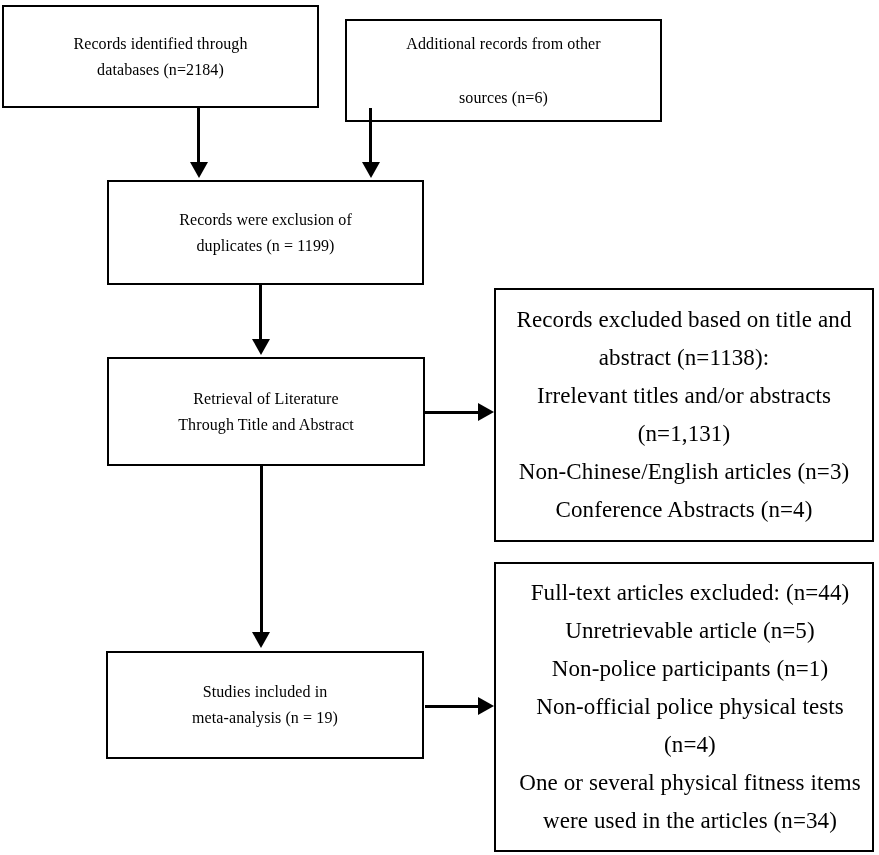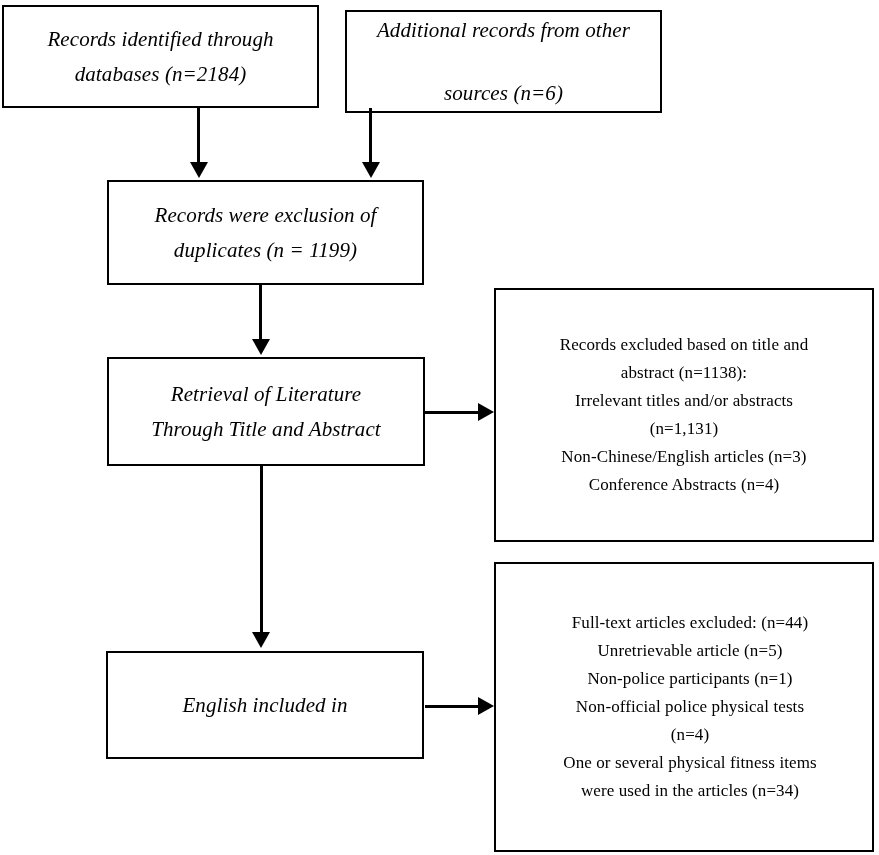--- a/index.html
+++ b/index.html
@@ -31,25 +31,24 @@
   .node-line {
     display: block;
     width: 100%;
     text-align: center;
     white-space: nowrap;
     line-height: 1.62;
     font-size: 21.5px;
     letter-spacing: 0.1px;
   }
   .box-narrow .node-line {
-    font-size: 21px;
-    font-style: italic;
+    font-size: 16px;
   }
   .box-excl .node-line {
-    font-size: 17px;
+    font-size: 23px;
     line-height: 1.65;
   }
   
   .conn {
     position: absolute;
   }
   .v-line {
     position: absolute;
     width: 3px;
     background: #000000;
@@ -79,21 +78,21 @@
 </head>
 <body>
 
 <div id="diagram-root">
 
   <div class="node-box box-narrow" style="left:2px; top:5px; width:317px; height:103px;">
     <span class="node-line">Records identified through</span>
     <span class="node-line">databases (n=2184)</span>
   </div>
 
-  <div class="node-box box-narrow" style="left:345px; top:10px; width:317px; height:103px;gap:28px;">
+  <div class="node-box box-narrow" style="left:345px; top:19px; width:317px; height:103px;gap:28px;">
     <span class="node-line">Additional records from other</span>
     <span class="node-line">sources (n=6)</span>
   </div>
 
   <div class="conn">
     <div class="v-line" style="left:197px; top:108px; height:58px;"></div>
     <div class="arrow-down" style="left:189.5px; top:162px;"></div>
   </div>
 
   <div class="conn">
@@ -129,21 +128,22 @@
     <span class="node-line">Non-Chinese/English articles (n=3)</span>
     <span class="node-line">Conference Abstracts (n=4)</span>
   </div>
 
   <div class="conn">
     <div class="v-line" style="left:259.5px; top:466px; height:168px;"></div>
     <div class="arrow-down" style="left:252px; top:632px;"></div>
   </div>
 
   <div class="node-box box-narrow" style="left:106px; top:651px; width:318px; height:108px;">
-    <span class="node-line">English included in</span>
+    <span class="node-line">Studies included in</span>
+    <span class="node-line">meta-analysis (n = 19)</span>
   </div>
 
   <div class="conn">
     <div class="h-line" style="left:425px; top:704.5px; width:55px;"></div>
     <div class="arrow-right" style="left:478px; top:697px;"></div>
   </div>
 
   <div class="node-box box-excl" style="left:494px; top:562px; width:380px; height:290px;padding-left:12px;">
     <span class="node-line">Full-text articles excluded: (n=44)</span>
     <span class="node-line">Unretrievable article (n=5)</span>

